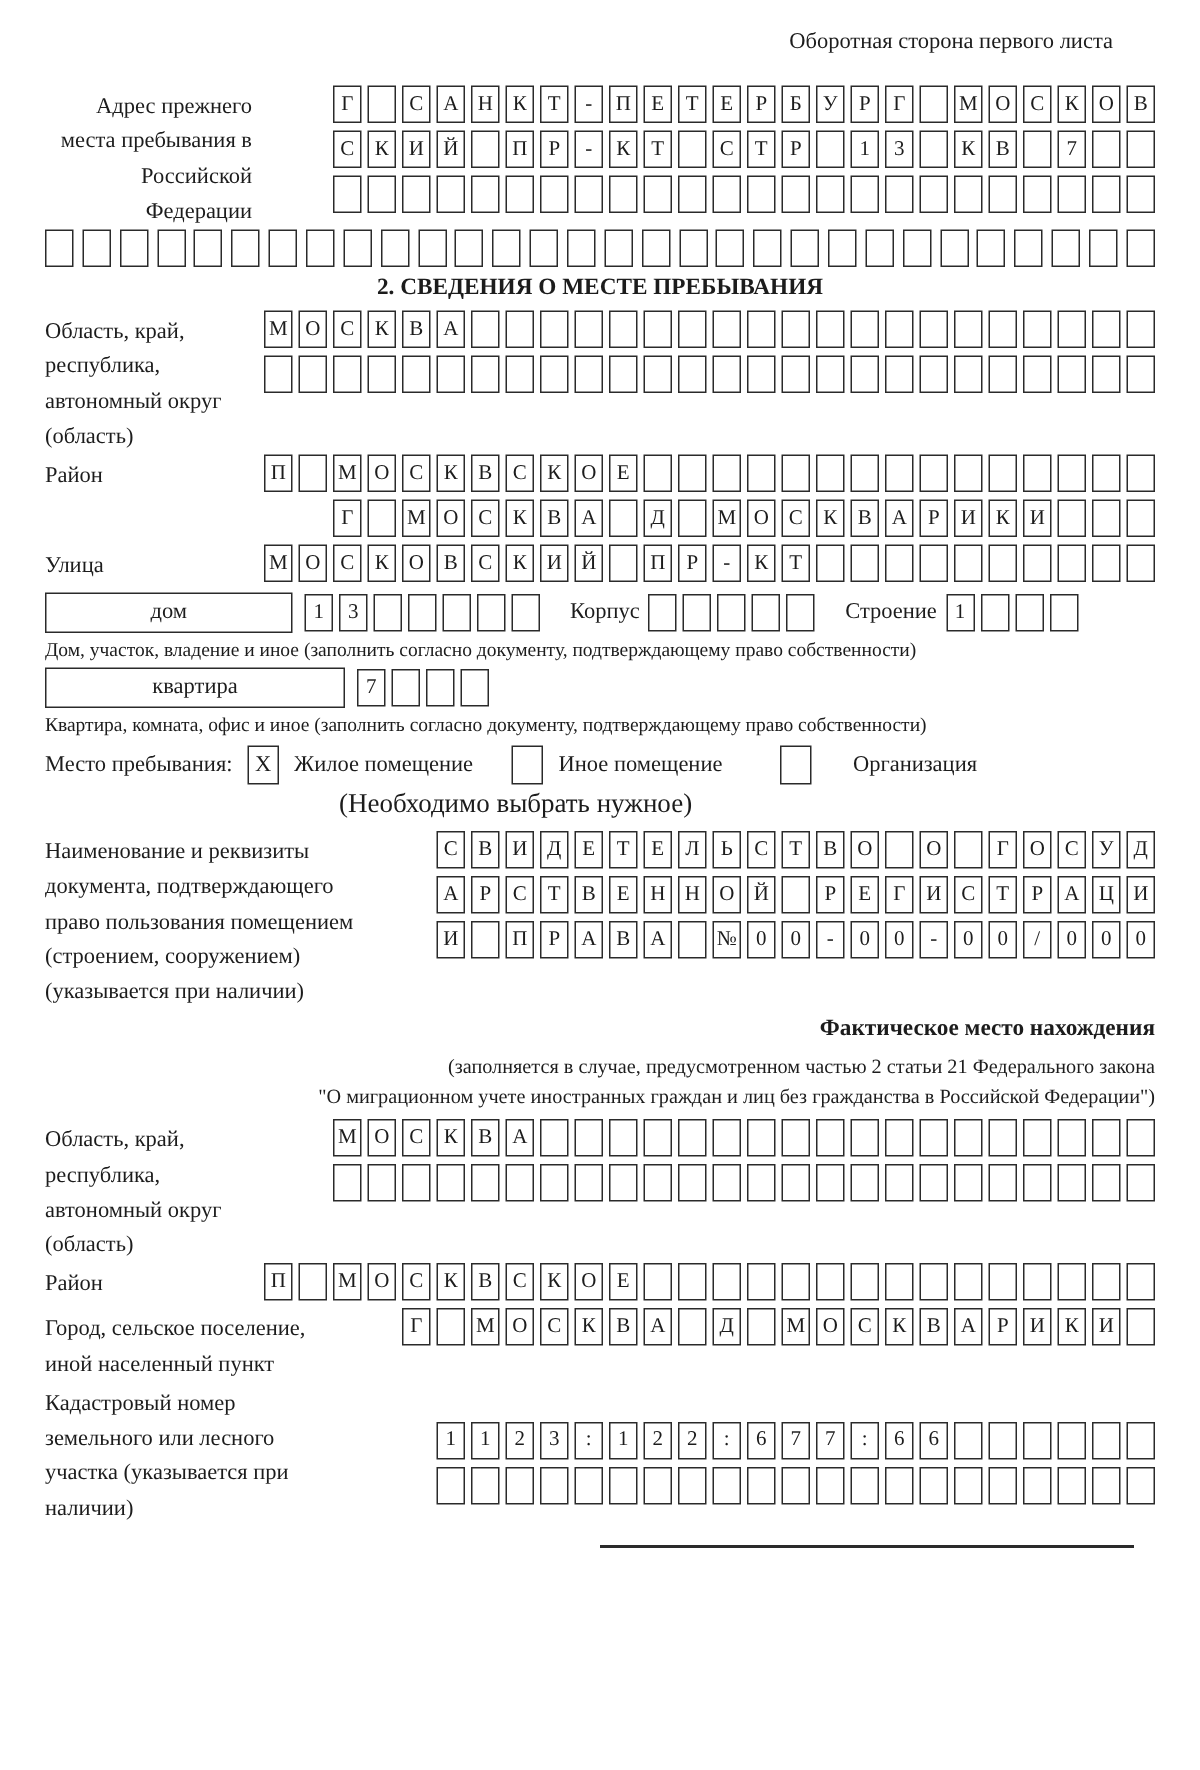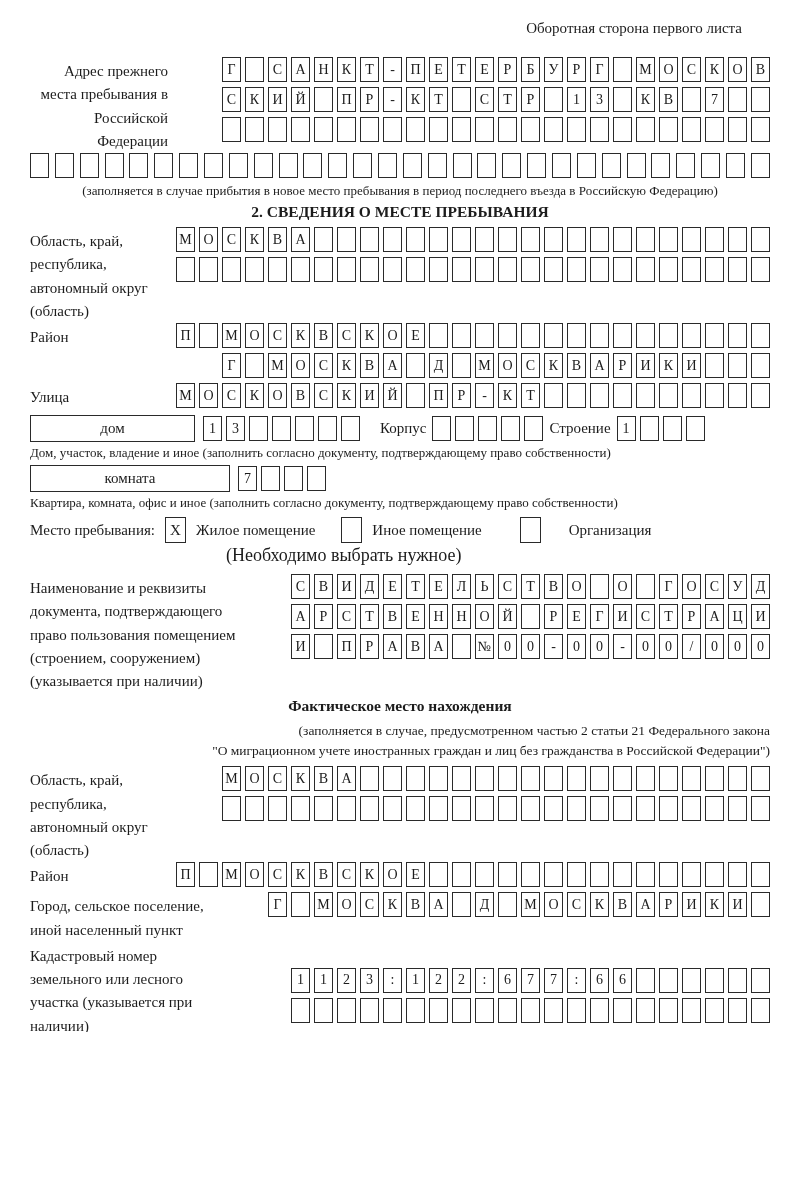--- a/index.html
+++ b/index.html
@@ -32,21 +32,21 @@
   .inline-lbl{ padding:0 6px; white-space:nowrap;}
   .chkline{ display:flex; align-items:center; margin:6px 0 2px 0;}
   .chk{
     box-sizing:border-box; width:21px; height:26px; border:1.6px solid #2a2a2a;
     display:inline-flex; align-items:center; justify-content:center; font-size:15px;
   }
   .chk-note{ font-size:18px; margin:2px 0 8px 196px;}
   .subnote{ text-align:right; font-size:13.5px; line-height:1.45;}
   .stamp-area{ display:flex; flex-direction:column; align-items:flex-end; margin-top:12px;}
   .stamp-box{ box-sizing:border-box; width:356px; height:172px; border:2px solid #2a2a2a; margin-right:14px;}
-  .mb6{margin-bottom:6px;} .mt4{margin-top:4px;}
+  .mb6{margin-bottom:6px;} .mt4{margin-top:4px;text-align:right;}
 </style>
 </head>
 <body>
 
 <div class="page">
 
   <div class="corner-note">Оборотная сторона первого листа</div>
 
   <div class="field">
     <div class="lbl" style="width:138px;text-align:right;">Адрес прежнего места пребывания в Российской Федерации</div>
@@ -156,21 +156,20 @@
       <span class="cell"></span>
       <span class="cell"></span>
       <span class="cell"></span>
       <span class="cell"></span>
       <span class="cell"></span>
       <span class="cell"></span>
       <span class="cell"></span>
       <span class="cell"></span>
       <span class="cell"></span>
     </div>
-  <div class="caption center">(заполняется в случае прибытия в новое место пребывания в период последнего въезда в Российскую Федерацию)</div>
 
   <div class="sec-title">2. СВЕДЕНИЯ О МЕСТЕ ПРЕБЫВАНИЯ</div>
 
   <div class="field">
     <div class="lbl" style="width:124px;">Область, край, республика, автономный округ (область)</div>
     <div class="rows">
       <div class="cells">
           <span class="cell">М</span>
           <span class="cell">О</span>
           <span class="cell">С</span>
@@ -340,32 +339,32 @@
         <span class="cell"></span>
       </div>
     <div class="inline-lbl" style="margin-left:14px;">Корпус</div>
     <div class="cells">
         <span class="cell"></span>
         <span class="cell"></span>
         <span class="cell"></span>
         <span class="cell"></span>
         <span class="cell"></span>
       </div>
-    <div class="inline-lbl" style="">Строение</div>
+    <div class="inline-lbl" style="margin-left:14px;">Строение</div>
     <div class="cells">
         <span class="cell">1</span>
         <span class="cell"></span>
         <span class="cell"></span>
         <span class="cell"></span>
       </div>
   </div>
   <div class="caption">Дом, участок, владение и иное (заполнить согласно документу, подтверждающему право собственности)</div>
 
   <div class="houseline">
-    <div class="wide-box" style="width:200px;">комната</div>
+    <div class="wide-box" style="width:200px;">квартира</div>
     <div class="cells" style="margin-left:8px;">
         <span class="cell">7</span>
         <span class="cell"></span>
         <span class="cell"></span>
         <span class="cell"></span>
       </div>
   </div>
   <div class="caption">Квартира, комната, офис и иное (заполнить согласно документу, подтверждающему право собственности)</div>
 
   <div class="chkline">

